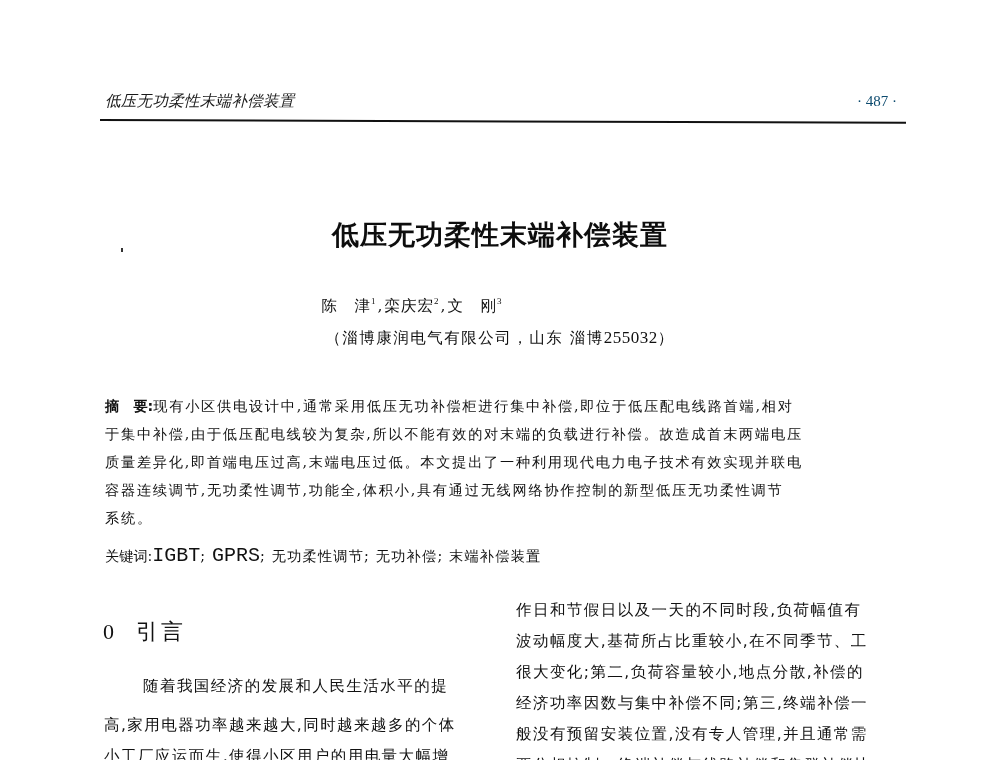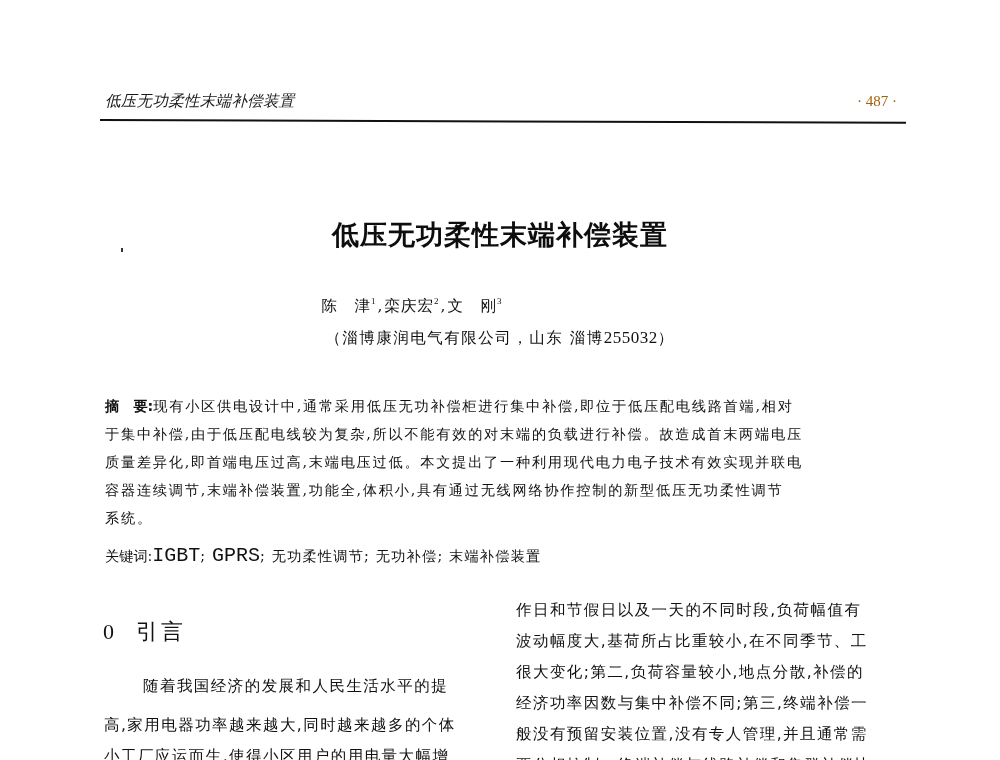--- a/index.html
+++ b/index.html
@@ -23,21 +23,21 @@
       font-style: italic;
       letter-spacing: 0.3px;
       color: #1a1a1a;
     }
     .page-num {
       position: absolute;
       right: 103px;
       top: 93px;
       font-size: 15px;
       font-family: "Liberation Serif", serif;
-      color: #a16207;
+      color: #0c4a6e;
     }
     .head-rule {
       position: absolute;
       left: 100px;
       top: 119px;
       width: 806px;
       height: 2px;
       background: #111111;
       transform: rotate(0.2deg);
       transform-origin: left center;
@@ -176,21 +176,21 @@
 </div>
 
 <div class="affiliation">
   <span>（</span><span>淄博康润电气有限公司，山东 淄博</span><span class="zip">255032</span><span>）</span>
 </div>
 
 <div class="abstract">
   <span class="line"><span class="label"><span>摘　要</span><span>:</span></span><span>现有小区供电设计中,通常采用低压无功补偿柜进行集中补偿,即位于低压配电线路首端,相对</span></span>
   <span class="line">于集中补偿,由于低压配电线较为复杂,所以不能有效的对末端的负载进行补偿。故造成首末两端电压</span>
   <span class="line">质量差异化,即首端电压过高,末端电压过低。本文提出了一种利用现代电力电子技术有效实现并联电</span>
-  <span class="line">容器连续调节,末端补偿装置,功能全,体积小,具有通过无线网络协作控制的新型低压无功柔性调节</span>
+  <span class="line">容器连续调节,无功柔性调节,功能全,体积小,具有通过无线网络协作控制的新型低压无功柔性调节</span>
   <span class="line">系统。</span>
 </div>
 
 <div class="keywords">
   <span class="label"><span>关键词</span><span>:</span></span><span class="latin">IGBT</span><span>; </span><span class="latin">GPRS</span><span>; </span><span>无功柔性调节</span><span>; </span><span>无功补偿</span><span>; </span><span>末端补偿装置</span>
 </div>
 
 <div class="section-heading">
   <span class="num">0</span><span class="name">引言</span>
 </div>

